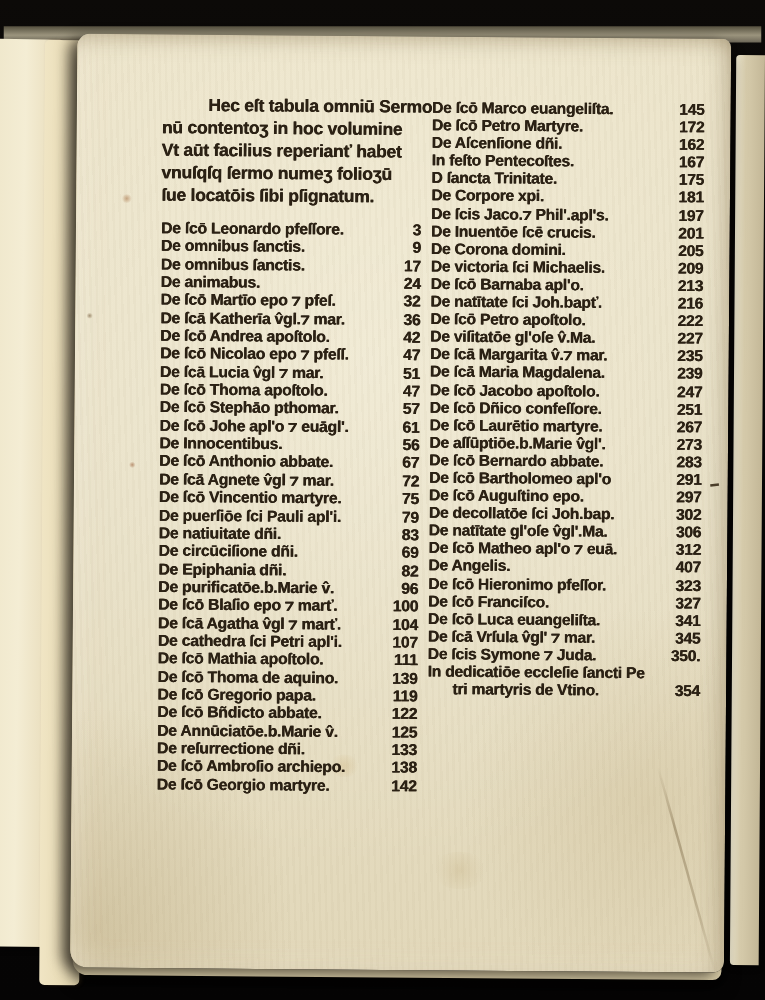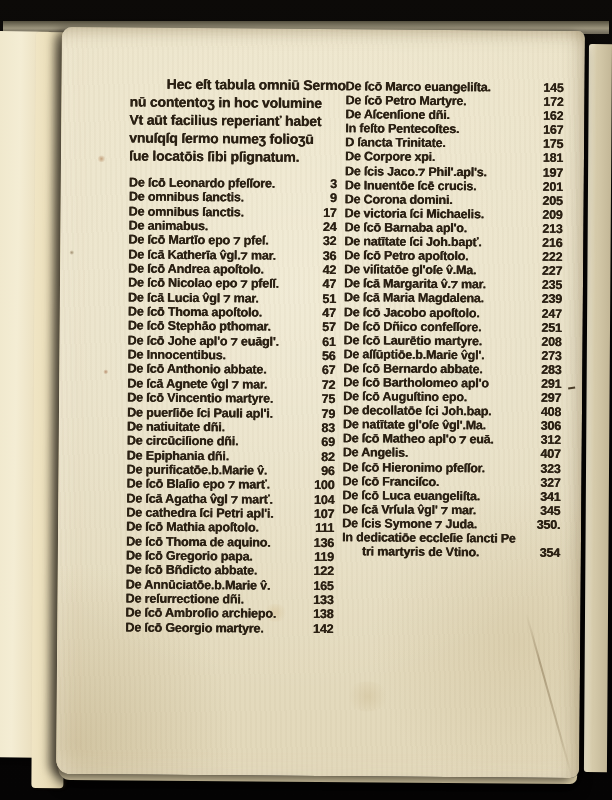--- a/index.html
+++ b/index.html
@@ -182,33 +182,33 @@
         <div class="row">
           <span class="lbl">De cathedra ſci Petri apl'i.</span>
           <span class="num">107</span>
         </div>
         <div class="row">
           <span class="lbl">De ſcō Mathia apoſtolo.</span>
           <span class="num">111</span>
         </div>
         <div class="row">
           <span class="lbl">De ſcō Thoma de aquino.</span>
-          <span class="num">136</span>
+          <span class="num">139</span>
         </div>
         <div class="row">
           <span class="lbl">De ſcō Gregorio papa.</span>
           <span class="num">119</span>
         </div>
         <div class="row">
           <span class="lbl">De ſcō Bñdicto abbate.</span>
           <span class="num">122</span>
         </div>
         <div class="row">
           <span class="lbl">De Annūciatōe.b.Marie v̂.</span>
-          <span class="num">165</span>
+          <span class="num">125</span>
         </div>
         <div class="row">
           <span class="lbl">De reſurrectione dñi.</span>
           <span class="num">133</span>
         </div>
         <div class="row">
           <span class="lbl">De ſcō Ambroſio archiepo.</span>
           <span class="num">138</span>
         </div>
         <div class="row">
@@ -284,41 +284,41 @@
         <div class="row">
           <span class="lbl">De ſcō Jacobo apoſtolo.</span>
           <span class="num">247</span>
         </div>
         <div class="row">
           <span class="lbl">De ſcō Dñico confeſſore.</span>
           <span class="num">251</span>
         </div>
         <div class="row">
           <span class="lbl">De ſcō Laurētio martyre.</span>
-          <span class="num">208</span>
+          <span class="num">267</span>
         </div>
         <div class="row">
           <span class="lbl">De aſſūptiōe.b.Marie v̂gl'.</span>
           <span class="num">273</span>
         </div>
         <div class="row">
           <span class="lbl">De ſcō Bernardo abbate.</span>
           <span class="num">283</span>
         </div>
         <div class="row">
           <span class="lbl">De ſcō Bartholomeo apl'o</span>
           <span class="num">291</span>
         </div>
         <div class="row">
           <span class="lbl">De ſcō Auguſtino epo.</span>
           <span class="num">297</span>
         </div>
         <div class="row">
           <span class="lbl">De decollatōe ſci Joh.bap.</span>
-          <span class="num">408</span>
+          <span class="num">302</span>
         </div>
         <div class="row">
           <span class="lbl">De natītate gl'oſe v̂gl'.Ma.</span>
           <span class="num">306</span>
         </div>
         <div class="row">
           <span class="lbl">De ſcō Matheo apl'o ⁊ euā.</span>
           <span class="num">312</span>
         </div>
         <div class="row">

